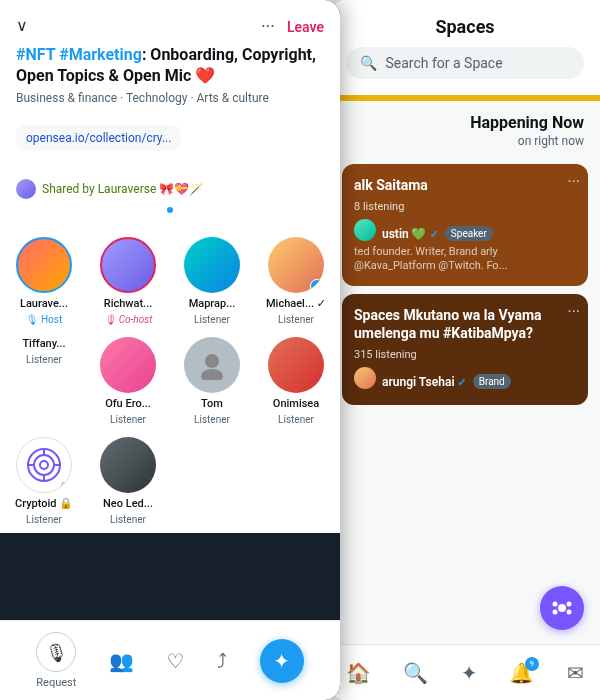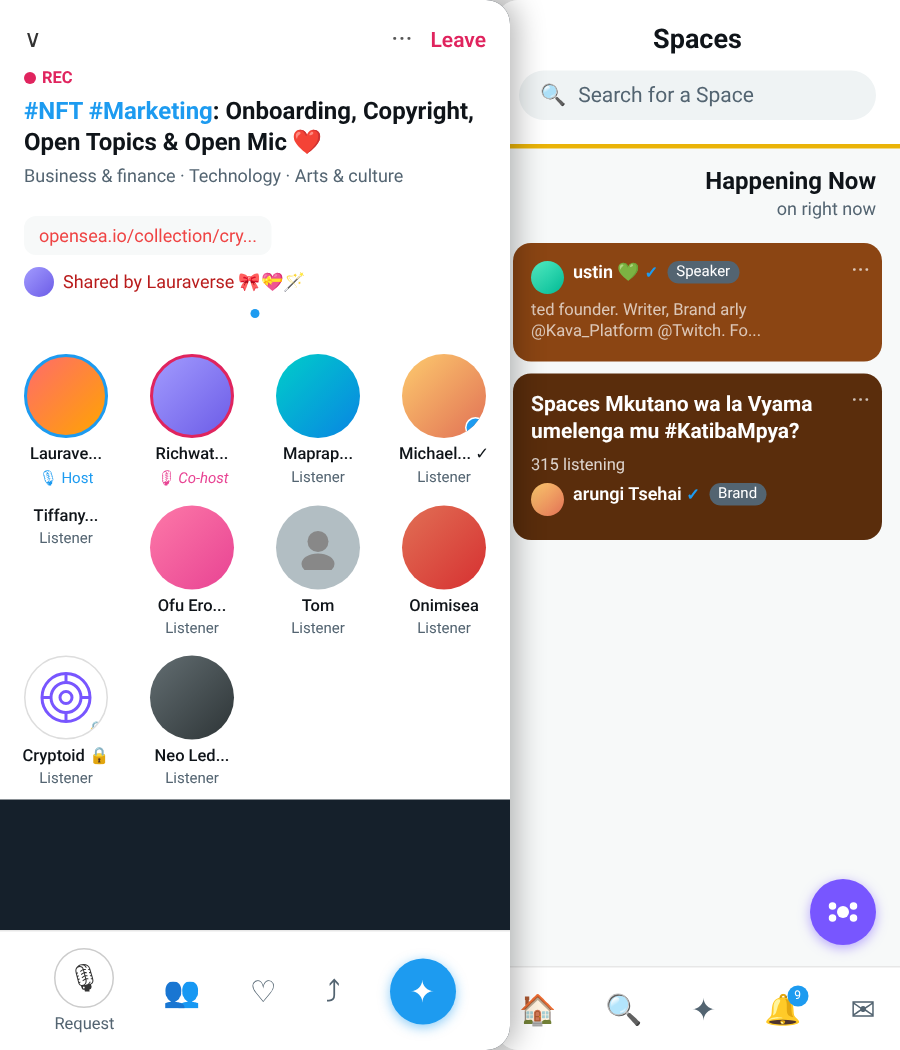--- a/index.html
+++ b/index.html
@@ -118,42 +118,42 @@
     }
     .space-title .hashtag { color: #1d9bf0; }
     .space-title .heart { color: #e0245e; }
     .space-categories {
       font-size: 12px;
       color: #536471;
       margin-bottom: 20px;
     }
     .space-link {
       font-size: 12px;
-      color: #ef4444;
-      margin-bottom: 8px;
+      color: #1d4ed8;
+      margin-bottom: 28px;
       background: #f7f9f9;
       padding: 6px 10px;
       border-radius: 8px;
       display: inline-block;
     }
     .shared-by {
       display: flex;
       align-items: center;
       gap: 6px;
       margin-bottom: 8px;
     }
     .shared-avatar {
       width: 20px;
       height: 20px;
       border-radius: 50%;
       background: linear-gradient(135deg, #a29bfe, #6c5ce7);
     }
     .shared-text {
       font-size: 12px;
-      color: #b91c1c;
+      color: #4d7c0f;
     }
     .progress-dot {
       width: 6px;
       height: 6px;
       background: #1d9bf0;
       border-radius: 50%;
       margin: 4px auto 8px auto;
     }
 
     
@@ -287,21 +287,21 @@
       height: 700px;
       background: #f7f9f9;
       z-index: 1;
       border-radius: 16px 0 0 16px;
       overflow: hidden;
     }
 
     .spaces-header {
       padding: 16px;
       background: white;
-      border-bottom: 3px solid #eab308;
+      border-bottom: 6px solid #eab308;
     }
     .spaces-title {
       font-size: 18px;
       font-weight: 700;
       color: #0f1419;
       text-align: center;
       margin-bottom: 10px;
     }
     .search-box {
       display: flex;
@@ -357,21 +357,21 @@
       margin-bottom: 6px;
       padding-right: 20px;
     }
     .space-item-listening {
       font-size: 11px;
       color: rgba(255,255,255,0.8);
       margin-bottom: 6px;
     }
     .space-item-speaker {
       display: flex;
-      align-items: flex-start;
+      align-items: flex-end;
       gap: 6px;
       margin-bottom: 4px;
     }
     .speaker-avatar {
       width: 22px;
       height: 22px;
       border-radius: 50%;
       background: linear-gradient(135deg, #55efc4, #00b894);
     }
     .speaker-name {
@@ -461,24 +461,20 @@
 
   <div class="space-card">
     <div class="card-header">
       <span class="chevron-icon">∨</span>
       <div class="card-actions">
         <span class="more-dots">···</span>
         <span class="leave-btn">Leave</span>
       </div>
     </div>
 
-    <div class="rec-badge">
-      <div class="rec-dot"></div>
-      <span class="rec-text">REC</span>
-    </div>
 
     <div class="space-title">
       <span class="hashtag">#NFT #Marketing</span>: Onboarding, Copyright, Open Topics &amp; Open Mic <span class="heart">❤️</span>
     </div>
 
     <div class="space-categories">Business &amp; finance · Technology · Arts &amp; culture</div>
 
     <div class="space-link">opensea.io/collection/cry...</div>
 
     <div class="shared-by">
@@ -585,20 +581,22 @@
     </div>
   </div>
 
   <div class="happening-section">
     <div class="happening-title">Happening Now</div>
     <div class="happening-sub">on right now</div>
   </div>
 
   <div class="space-item">
     <span class="space-item-more">···</span>
+    <div class="space-item-title">alk Saitama</div>
+    <div class="space-item-listening">8 listening</div>
     <div class="space-item-speaker">
       <div class="speaker-avatar"></div>
       <span class="speaker-name">ustin 💚 <span class="verified-blue">✓</span></span>
       <span class="speaker-badge">Speaker</span>
     </div>
     <div class="speaker-desc">ted founder. Writer, Brand
 arly @Kava_Platform @Twitch. Fo...</div>
   </div>
 
   <div class="space-item dark">

